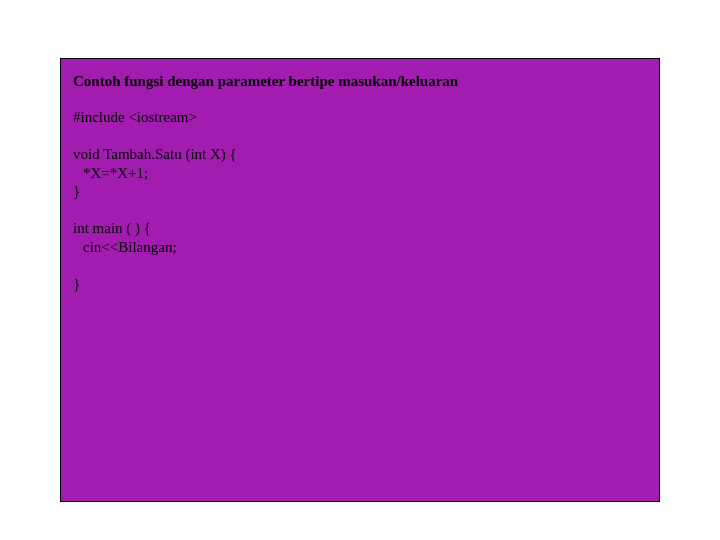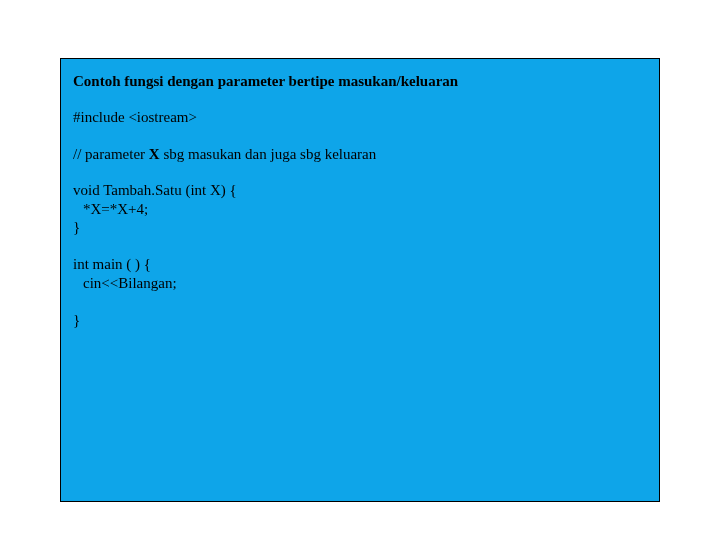--- a/index.html
+++ b/index.html
@@ -12,21 +12,21 @@
       height: 540px;
       background: #ffffff;
       padding: 58px 60px 38px 60px;
       font-family: "Times New Roman", Times, serif;
     }
     .container {
       border: 1.5px solid #000000;
       width: 100%;
       height: 100%;
       padding: 14px 12px;
-      background: #0ea5e9;
+      background: #a21caf;
     }
     .title {
       font-weight: bold;
       font-size: 15px;
       margin-bottom: 18px;
       color: #000000;
     }
     .line {
       font-size: 15px;
       color: #000000;
@@ -50,27 +50,24 @@
 <body>
 
 <div class="container">
 
   <div class="title">Contoh fungsi dengan parameter bertipe masukan/keluaran</div>
 
   <div class="block">
     <div class="line">#include &lt;iostream&gt;</div>
   </div>
 
-  <div class="block">
-    <span class="comment">// </span><span class="comment">parameter </span><span class="comment bold">X</span><span class="comment"> sbg masukan dan juga sbg keluaran</span>
-  </div>
 
   <div class="block">
     <div class="line">void Tambah.Satu (int X) {</div>
-    <div class="line indent">*X=*X+4;</div>
+    <div class="line indent">*X=*X+1;</div>
     <div class="line">}</div>
   </div>
 
   <div class="block">
     <div class="line">int main ( ) {</div>
     <div class="line indent">cin&lt;&lt;Bilangan;</div>
   </div>
 
 
   <div>

